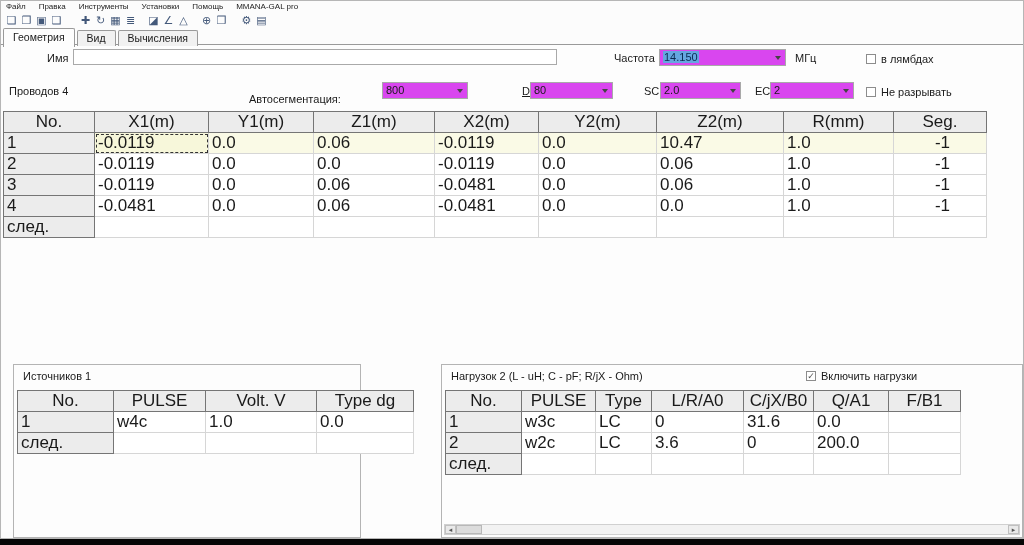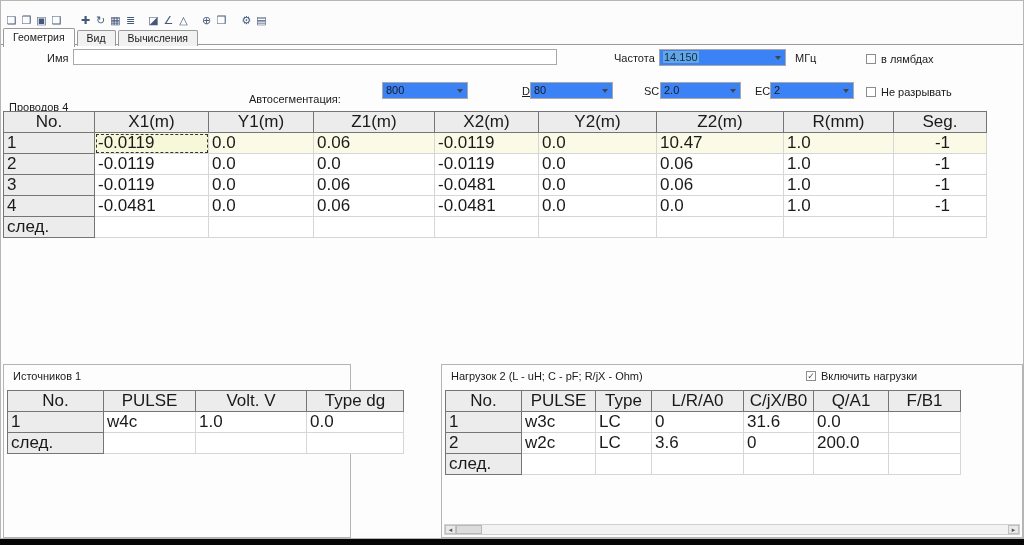--- a/index.html
+++ b/index.html
@@ -23,21 +23,21 @@
   .tab{height:14px;margin-top:2px;padding:1px 9px 0;background:#f1f1f1;border:1px solid #9a9a9a;
        border-bottom:none;font-size:10.5px;margin-right:2px;border-radius:2px 2px 0 0;white-space:nowrap;}
   .tab.active{height:16px;margin-top:0;background:#fdfdfd;z-index:4;padding-top:2px;}
   .hline{position:absolute;top:43px;left:0;right:0;border-top:1px solid #9a9a9a;}
   .workarea{position:absolute;top:44px;left:1px;right:1px;bottom:6px;background:#fdfdfd;}
 
   
   .lbl{position:absolute;font-size:11px;white-space:nowrap;}
   .txt{position:absolute;background:#fff;border:1px solid #a9a9a9;height:16px;box-sizing:border-box;
        font-size:11px;padding:0 3px;font-family:inherit;}
-  .combo{position:absolute;background:#3b82f6;border:1px solid #a9a9a9;height:17px;box-sizing:border-box;
+  .combo{position:absolute;background:#d946ef;border:1px solid #a9a9a9;height:17px;box-sizing:border-box;
          font-size:11px;padding:1px 16px 0 3px;white-space:nowrap;cursor:default;}
   .combo .arr{position:absolute;right:4px;top:6px;width:0;height:0;border-left:3px solid transparent;
               border-right:3px solid transparent;border-top:4px solid #444;}
   .hl{background:#66a6e0;color:#0b2a52;padding:0 1px;}
   .cb{position:absolute;width:10px;height:10px;background:#fff;border:1px solid #8c8c8c;box-sizing:border-box;
       font-size:9px;line-height:8px;text-align:center;color:#555;}
 
   
   table.grid{position:absolute;border-collapse:collapse;table-layout:fixed;background:#fff;font-size:17px;}
   .grid th{background:#ececec;border:1px solid #757575;font-weight:normal;height:13px;padding:0 2px;
@@ -57,20 +57,28 @@
           font-size:7px;line-height:8px;text-align:center;color:#555;box-sizing:border-box;}
   .sb-btn.left{left:0}.sb-btn.right{right:0}
   .sb-thumb{position:absolute;left:11px;top:0;width:26px;height:9px;background:#dcdcdc;
             border:1px solid #b8b8b8;box-sizing:border-box;}
 </style>
 </head>
 <body>
 
 <div class="app">
 
+  <div class="menubar">
+    <span>Файл</span>
+    <span>Правка</span>
+    <span>Инструменты</span>
+    <span>Установки</span>
+    <span>Помощь</span>
+    <span>MMANA-GAL pro</span>
+  </div>
 
   <div class="toolbar">
       <span class="tbi">❏</span>
       <span class="tbi">❐</span>
       <span class="tbi">▣</span>
       <span class="tbi">❑</span>
       <span class="tbi">✚</span>
       <span class="tbi">↻</span>
       <span class="tbi">▦</span>
       <span class="tbi">≣</span>
@@ -95,21 +103,21 @@
   <input class="txt" style="left: 72px; top: 48px; width: 484px;" value="">
   <span class="lbl" style="left:613px;top:51px;">Частота</span>
   <div class="combo" style="left:658px;top:48px;width:127px;">
     <span class="hl">14.150</span>
     <span class="arr"></span>
   </div>
   <span class="lbl" style="left:794px;top:51px;">МГц</span>
   <span class="cb" style="left:865px;top:53px;"></span>
   <span class="lbl" style="left:880px;top:52px;">в лямбдах</span>
 
-  <span class="lbl" style="left:8px;top:100px;">Проводов 4</span>
+  <span class="lbl" style="left:8px;top:84px;">Проводов 4</span>
   <span class="lbl" style="left:248px;top:92px;">Автосегментация:</span>
   <span class="lbl" style="left:358px;top:84px;padding-left:30px;">DM1</span>
   <div class="combo" style="left:381px;top:81px;width:86px;">
     <span>800</span>
     <span class="arr"></span>
   </div>
   <span class="lbl" style="left:521px;top:84px;text-decoration:underline;">DM2</span>
   <div class="combo" style="left:529px;top:81px;width:83px;">
     <span>80</span>
     <span class="arr"></span>
@@ -204,21 +212,21 @@
         <td></td>
           <td></td>
         <td></td>
           <td></td>
         <td></td>
           <td></td>
       </tr>
     </tbody>
   </table>
 
-  <div class="panel" style="left:2px;top:363px;width:348px;height:174px;">
+  <div class="panel" style="left:12px;top:363px;width:348px;height:174px;">
     <span class="title">Источников 1</span>
     <table class="grid" style="left:3px;top:25px;width:396px;">
       <colgroup>
           <col style="width:96px">
           <col style="width:92px">
           <col style="width:111px">
           <col style="width:97px">
         </colgroup>
       <thead>
           <tr>

